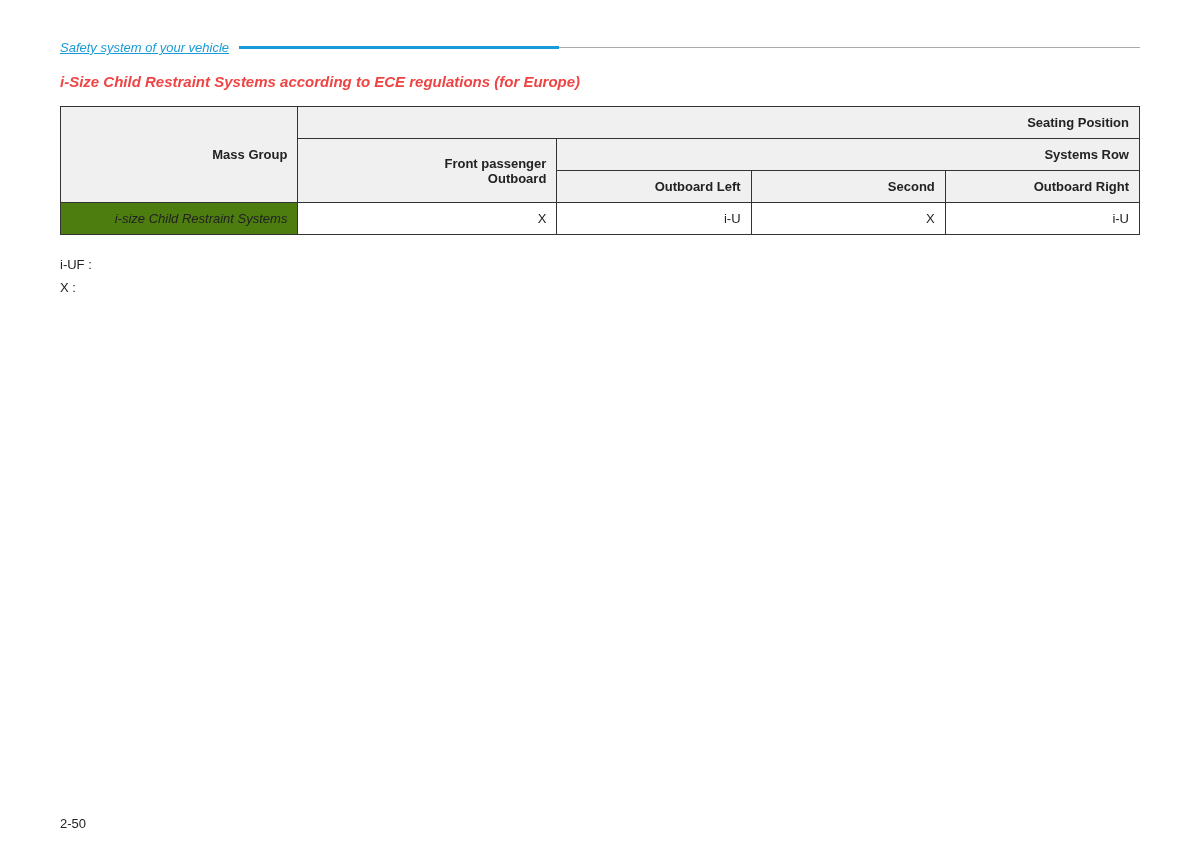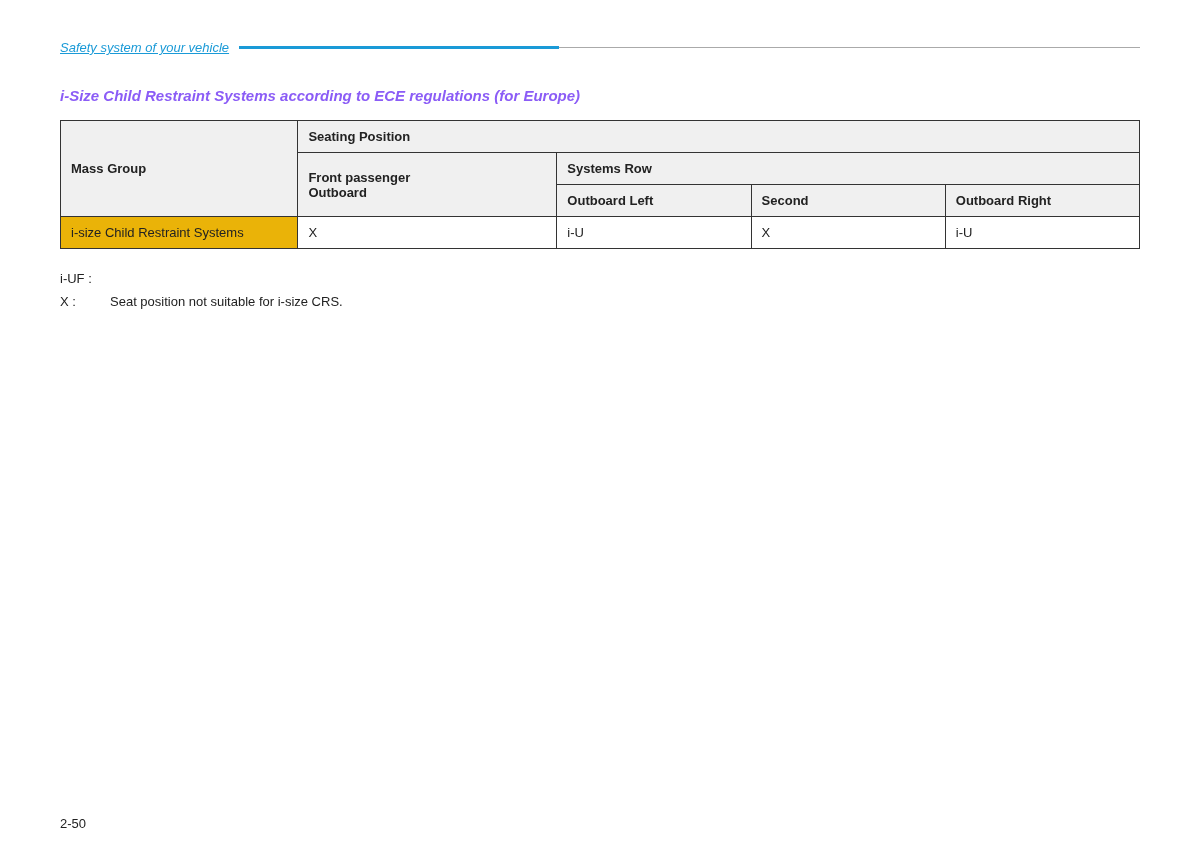--- a/index.html
+++ b/index.html
@@ -19,21 +19,21 @@
     }
 
     .page-container {
       padding: 40px 60px 60px 60px;
     }
 
     
     .header-bar {
       display: flex;
       align-items: center;
-      margin-bottom: 32px;
+      margin-bottom: 18px;
     }
 
     .header-title {
       color: #1a9ad7;
       font-size: 13px;
       font-style: italic;
       text-decoration: underline;
       text-decoration-style: solid;
       white-space: nowrap;
       margin-right: 10px;
@@ -50,38 +50,38 @@
       flex: 1;
       height: 1px;
       background: #aaa;
     }
 
     
     .section-title {
       font-size: 15px;
       font-weight: bold;
       font-style: italic;
-      color: #8b5cf6;
+      color: #ef4444;
       margin-bottom: 16px;
       margin-top: 10px;
     }
 
     
     .restraint-table {
       width: 100%;
       border-collapse: collapse;
       border: 1px solid #333;
       margin-bottom: 18px;
     }
 
     .restraint-table th,
     .restraint-table td {
       border: 1px solid #333;
       padding: 8px 10px;
-      text-align: left;
+      text-align: right;
       vertical-align: middle;
       font-size: 13px;
     }
 
     .restraint-table th {
       background: #f0f0f0;
       font-weight: bold;
     }
 
     .col-mass-group {
@@ -100,23 +100,24 @@
     .col-outboard-right {
       width: 18%;
     }
 
     .data-cell {
       background: #fff;
       font-weight: normal;
     }
 
     .mass-group-cell {
-      background: #eab308;
-      font-weight: normal;
-      font-size: 13px;
+      background: #4d7c0f;
+      font-weight: normal;
+      font-size: 13px;
+      font-style: italic;
     }
 
     
     .legend {
       margin-top: 10px;
       line-height: 1.8;
       font-size: 13px;
     }
 
     .legend-item {
@@ -186,19 +187,18 @@
       </tr>
     </tbody>
   </table>
 
   <div class="legend">
     <div class="legend-item">
       <span class="legend-key">i-UF :</span>
     </div>
     <div class="legend-item">
       <span class="legend-key">X      :</span>
-      <span class="legend-desc">Seat position not suitable for i-size CRS.</span>
     </div>
   </div>
 
 </div>
 
 <div class="page-number">2-50</div>
 
 </body></html>

